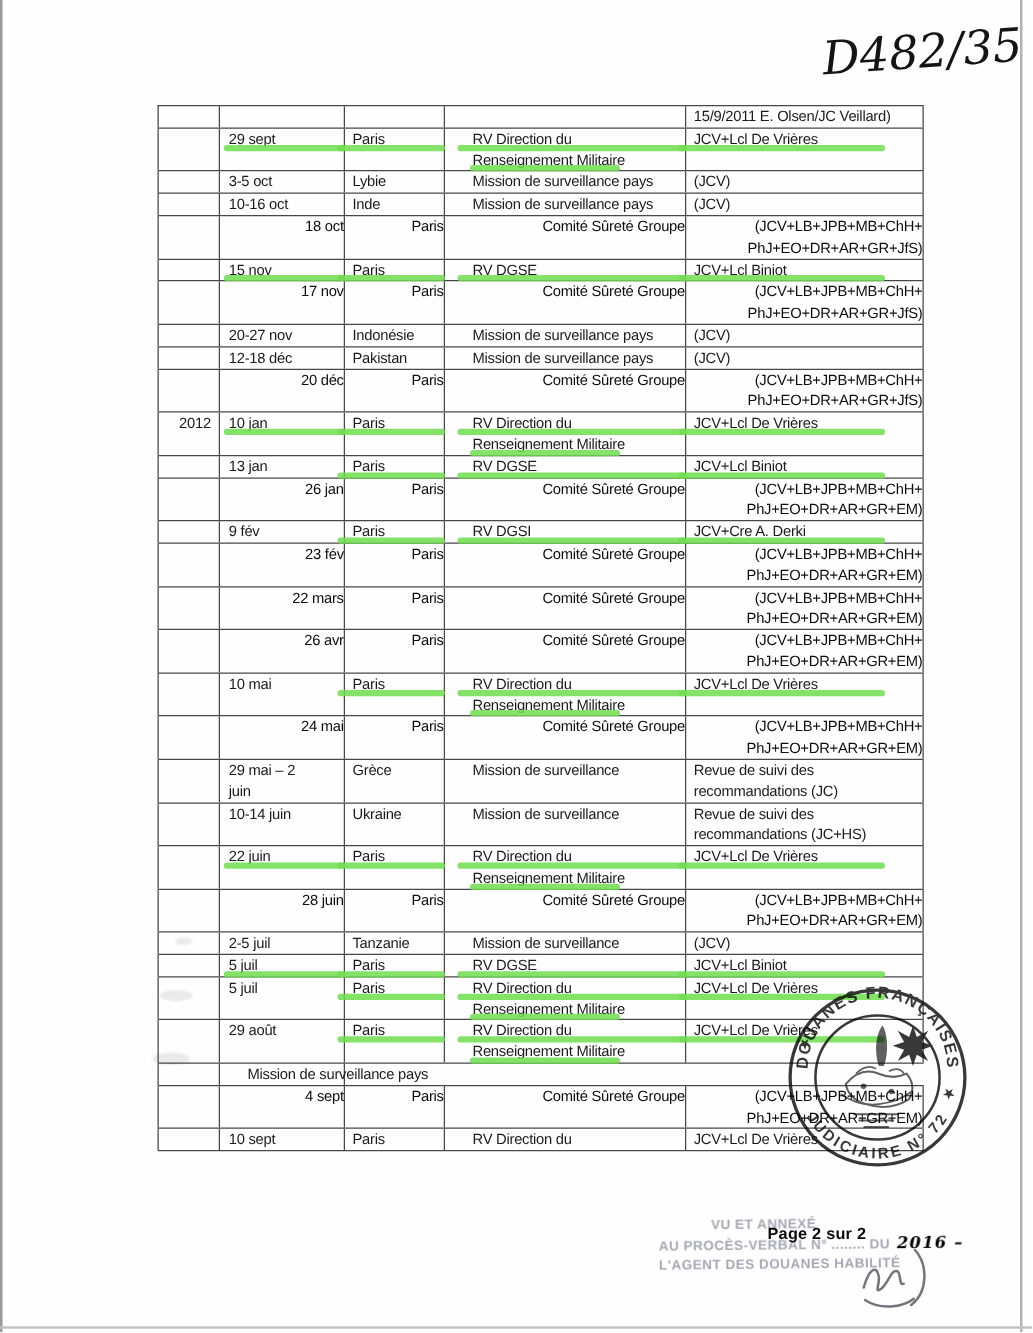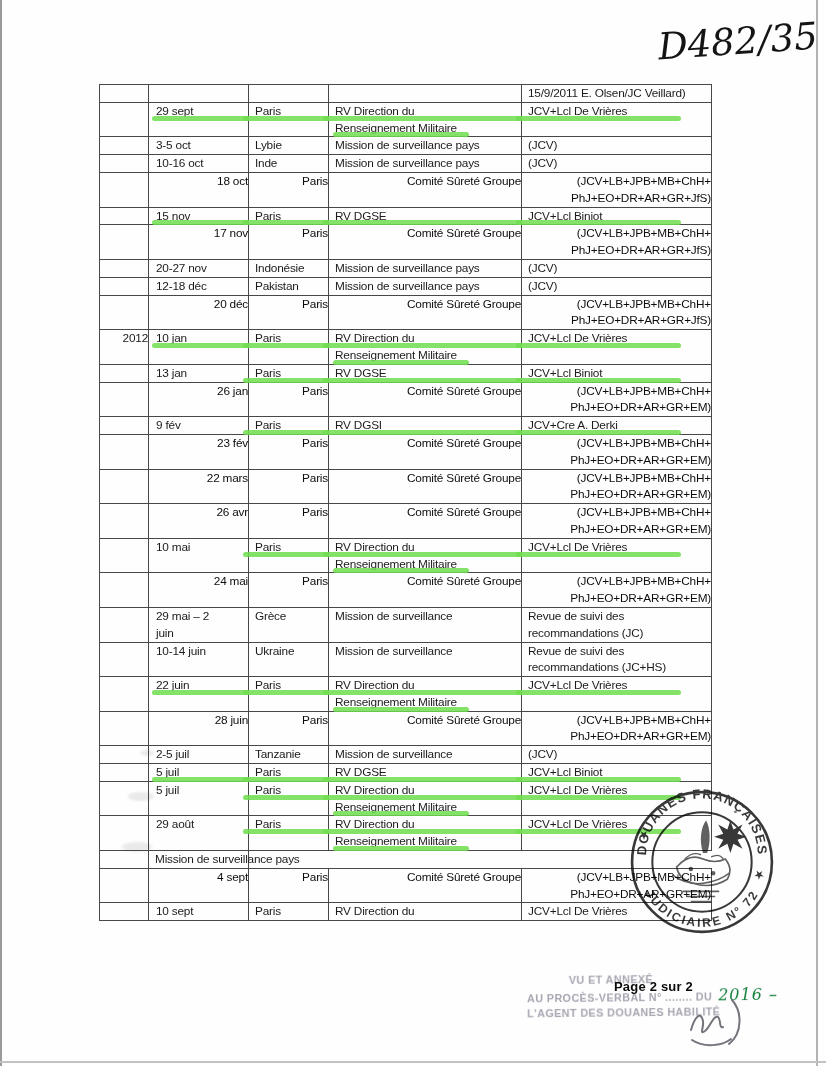--- a/index.html
+++ b/index.html
@@ -14,51 +14,51 @@
   .edge.bottom{left:0;top:1061px;width:826px;height:2px;background:#c2c2c2;}
 
   
   #docref{position:absolute;left:652px;top:10px;width:172px;height:64px;}
   #docref text{
     font-family:"DejaVu Serif",serif;font-style:italic;font-size:37px;fill:#141414;
   }
 
   
   .tbl{
-    position:absolute;left:99px;top:84px;width:612px;
+    position:absolute;left:126px;top:84px;width:612px;
     border-top:1px solid #474747;border-left:1px solid #474747;
     font-size:11.8px;letter-spacing:-0.2px;
   }
   .row{display:grid;grid-template-columns:49px 100px 80px 193px 190px;border-bottom:1px solid #474747;}
   .row.b .ln{font-weight:400;color:#0d0d0d;text-align:right;}
   .cell{border-right:1px solid #474747;min-height:16.8px;padding:0;}
-  .cell.year{text-align:right;padding-left:10px;}
+  .cell.year{text-align:center;padding-left:10px;}
   .cell.date .ln{padding-left:7px;}
   .cell.place .ln{padding-left:6px;}
-  .cell.desc .ln{padding-left:6px;}
+  .cell.desc .ln{padding-left:6px;margin-left:16px;}
   .cell.who .ln{padding-left:6px;}
   .ln{position:relative;height:16.8px;line-height:17px;white-space:nowrap;}
   
   .ln.ul::after{
     content:"";position:absolute;left:-6px;right:-1px;bottom:-1px;height:5px;
     background:var(--hl);opacity:.85;border-radius:2.5px;z-index:3;
   }
   .date .ln.ul::after{left:3px;}
   .who  .ln.ul::after{right:30px;}
   .desc .ln.l2.ul::after{left:4px;right:52px;}
 
   
   #vu{
     position:absolute;left:527px;top:972px;width:260px;
     color:var(--faint);font-size:10.8px;line-height:15.6px;letter-spacing:.4px;
     transform:rotate(-.6deg);filter:blur(.35px);font-weight:700;
   }
   #vu .l1{margin-left:42px;}
-  #vu .hw{color:#15803d;font-family:"DejaVu Serif",serif;font-style:italic;font-weight:400;
-          font-size:16px;letter-spacing:1px;filter:none;}
+  #vu .hw{color:#000000;font-family:"DejaVu Serif",serif;font-style:italic;font-weight:700;
+          font-size:13px;letter-spacing:1px;filter:none;}
   #pagenum{
     position:absolute;left:614px;top:979px;font-size:13px;font-weight:700;color:#0a0a0a;
     letter-spacing:.2px;z-index:5;
   }
 
   
   #seal{position:absolute;left:626px;top:786px;width:152px;height:152px;opacity:.88;
         mix-blend-mode:multiply;z-index:6;}
 
   

